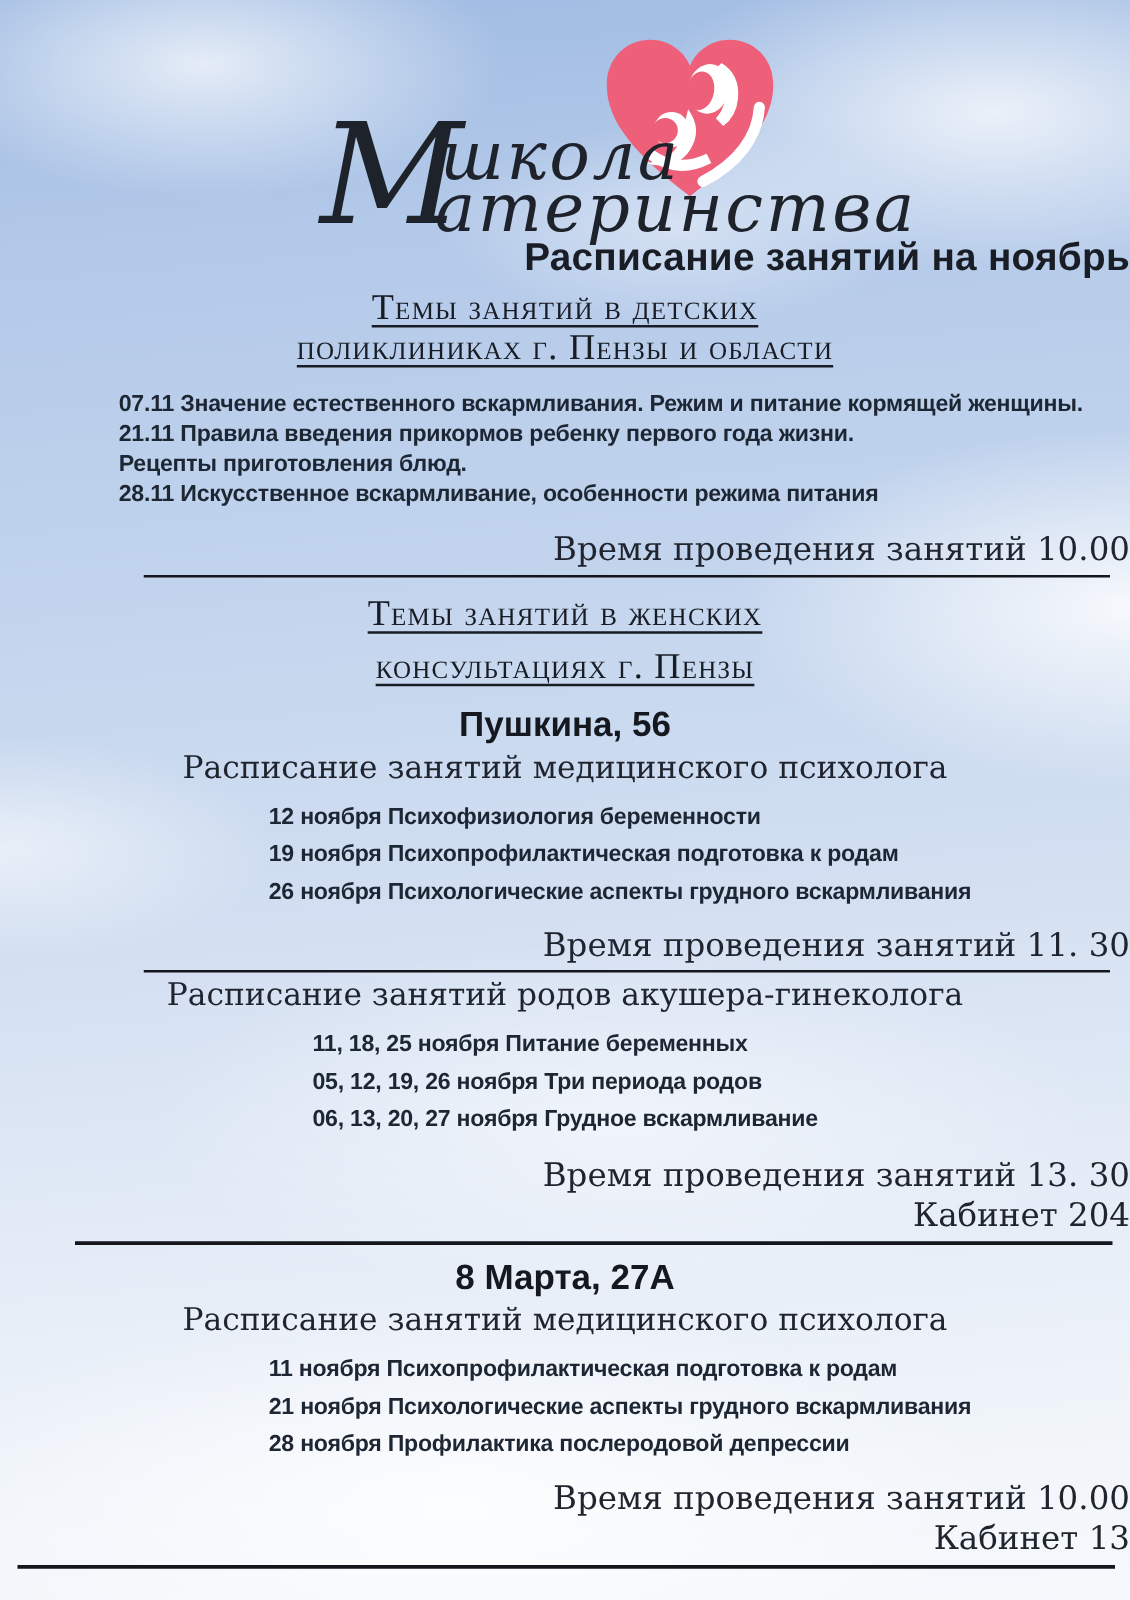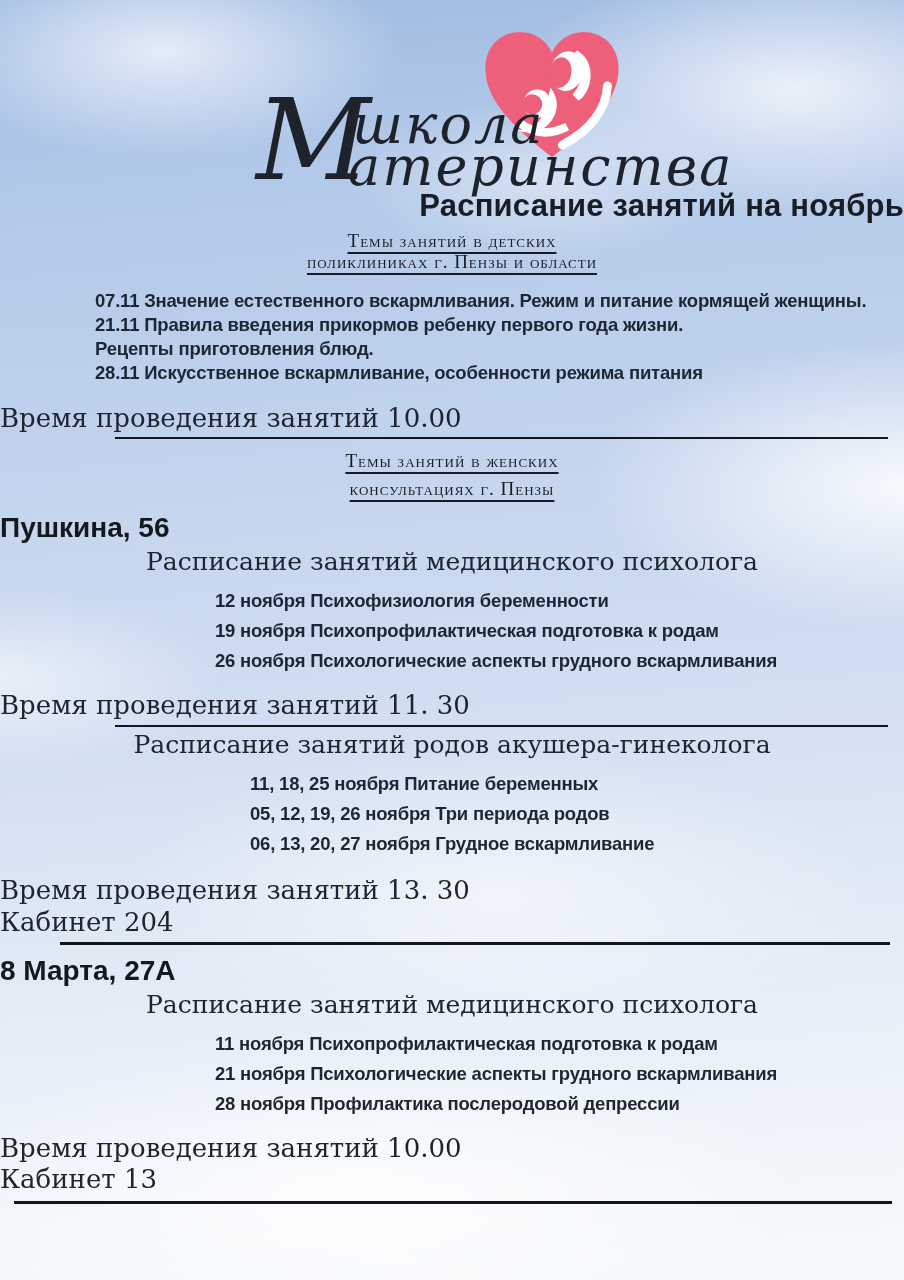--- a/index.html
+++ b/index.html
@@ -22,30 +22,30 @@
   
   .brand-header{position:relative;height:186px;}
   .heart{position:absolute;left:478px;top:26px;width:148px;height:142px;}
   .script{position:absolute;color:#1e222b;font-family:"DejaVu Serif",serif;font-style:italic;line-height:1;}
   .script-m{left:256px;top:84px;font-size:112px;}
   .script-top{left:352px;top:98px;font-size:54px;letter-spacing:2px;}
   .script-bottom{left:348px;top:140px;font-size:54px;letter-spacing:2px;}
   
   .page-title{margin:2px 0 0;text-align:right;font-size:31px;font-weight:700;color:#191d26;letter-spacing:.2px;}
   .caps-heading{margin-top:6px;text-align:center;font-family:"Liberation Serif",serif;
-    font-variant:small-caps;font-size:19px;letter-spacing:1px;color:#181c25;line-height:1.12;}
+    font-variant:small-caps;font-size:29px;letter-spacing:1px;color:#181c25;line-height:1.12;}
   .caps-heading span{display:inline-block;text-decoration:underline;text-decoration-thickness:2px;text-underline-offset:5px;}
   .caps-heading.spread{line-height:1.45;margin-top:8px;}
   .topics{margin:16px 0 0 95px;font-size:18.5px;font-weight:700;letter-spacing:-.2px;line-height:24px;color:#1d2633;}
-  .time-note{text-align:left;font-family:"DejaVu Serif",serif;font-size:26px;color:#20242e;line-height:1.22;}
+  .time-note{text-align:right;font-family:"DejaVu Serif",serif;font-size:26px;color:#20242e;line-height:1.22;}
   .mt18{margin-top:18px;}.mt14{margin-top:14px;}.mt12{margin-top:12px;}.mt16{margin-top:16px;}
   .divider{border:0;border-top:2px solid #14161c;margin:3px 16px 0 115px;}
   .divider.thick{border-top-width:3px;margin-left:60px;margin-right:14px;}
   .divider.full{margin-left:14px;margin-right:12px;margin-top:5px;}
-  .address{margin-top:10px;text-align:left;font-size:28px;font-weight:700;color:#15181f;}
+  .address{margin-top:10px;text-align:center;font-size:28px;font-weight:700;color:#15181f;}
   .subtitle{margin-top:3px;text-align:center;font-family:"DejaVu Serif",serif;font-size:25px;color:#20242e;}
   .schedule{margin-top:10px;font-size:18.5px;font-weight:700;letter-spacing:-.2px;line-height:30px;color:#1d2633;}
   .ind1{margin-left:215px;}
   .ind2{margin-left:250px;}
 </style>
 </head>
 <body>
 
 <div class="poster">
 

